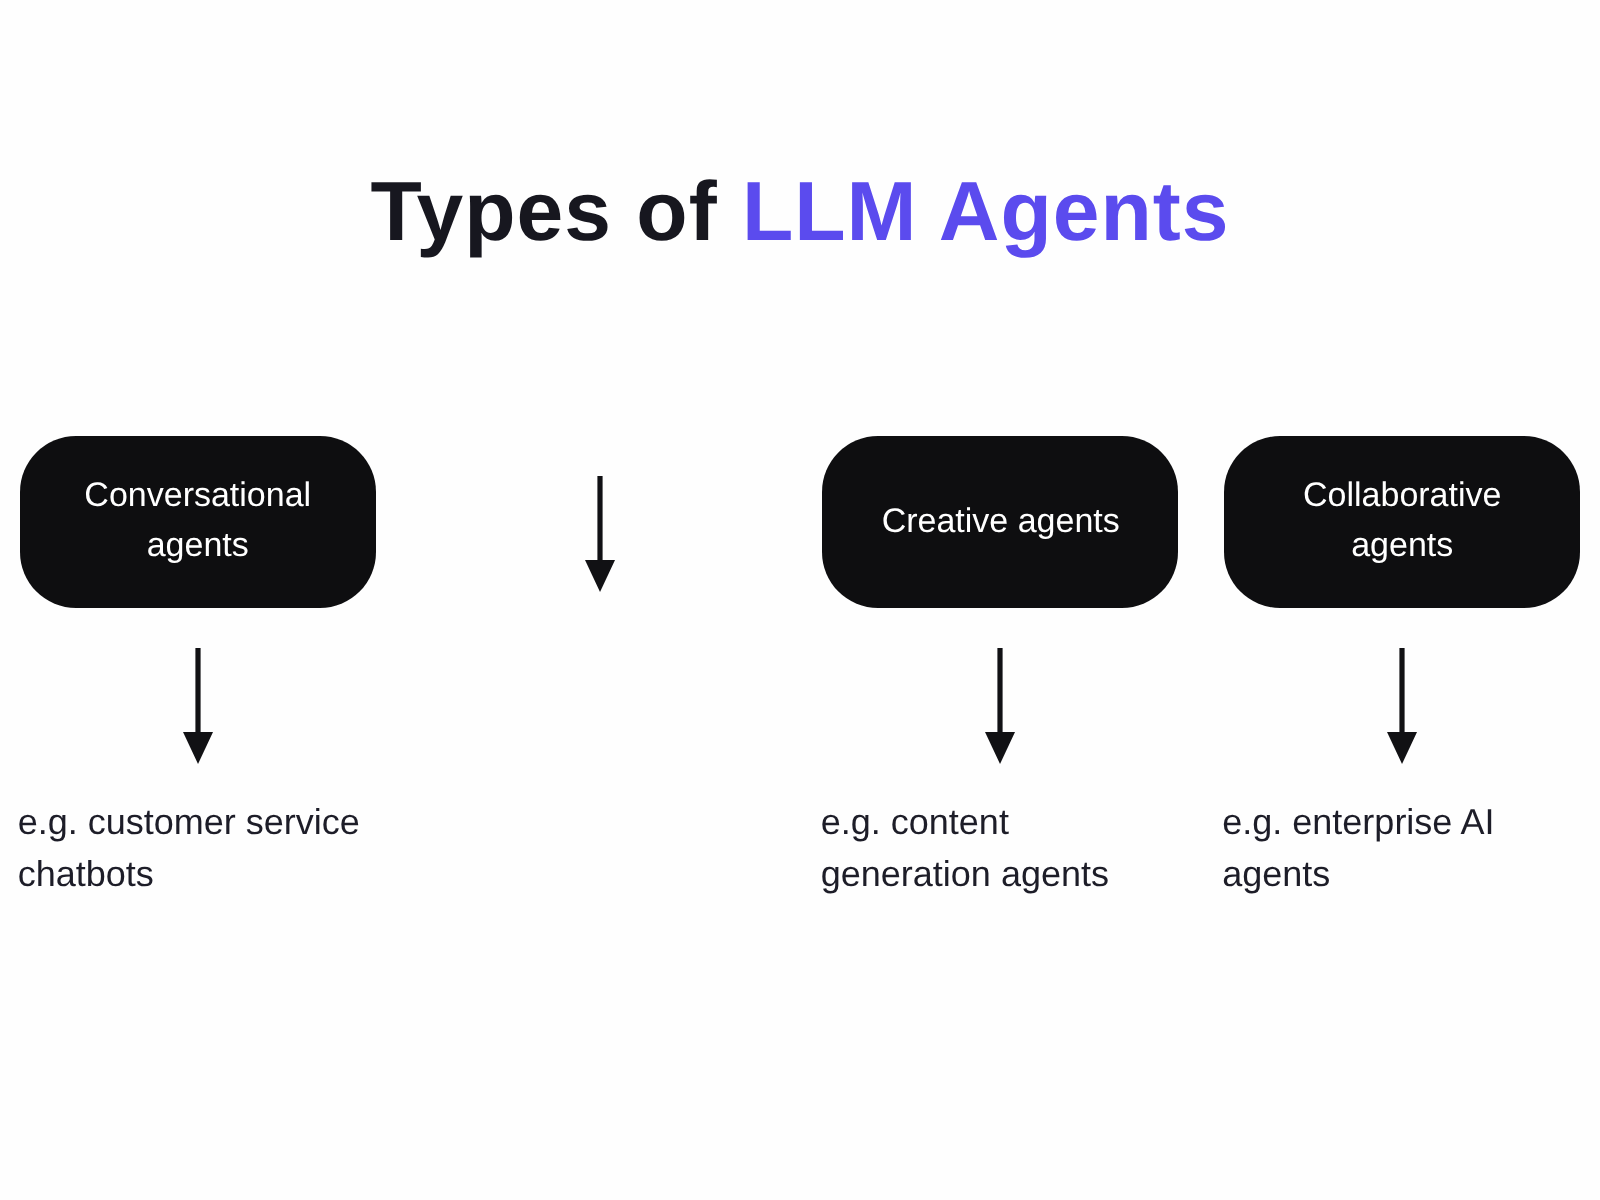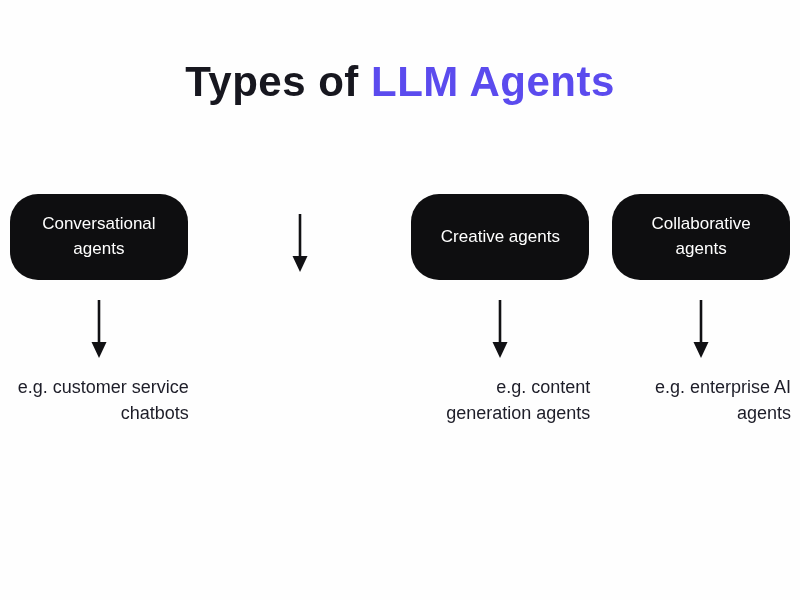--- a/index.html
+++ b/index.html
@@ -8,21 +8,21 @@
     width: 800px;
     height: 600px;
     background: #fefefe;
     font-family: "Liberation Sans", sans-serif;
     overflow: hidden;
   }
   .slide {
     width: 800px;
     height: 600px;
     box-sizing: border-box;
-    padding-top: 58px;
+    padding-top: 82px;
     display: flex;
     flex-direction: column;
     align-items: center;
   }
   .title {
     margin: 0;
     font-size: 42px;
     font-weight: 800;
     letter-spacing: 0.5px;
     color: #17171f;
@@ -64,21 +64,21 @@
   }
   .arrow {
     margin-top: 18px;
     display: block;
   }
   .caption {
     margin-top: 14px;
     font-size: 18px;
     font-weight: 500;
     color: #1d1d28;
-    text-align: right;
+    text-align: left;
     line-height: 1.45;
     max-width: 180px;
   }
 </style>
 </head>
 <body>
 
 <div class="slide">
 
   <h1 class="title">

